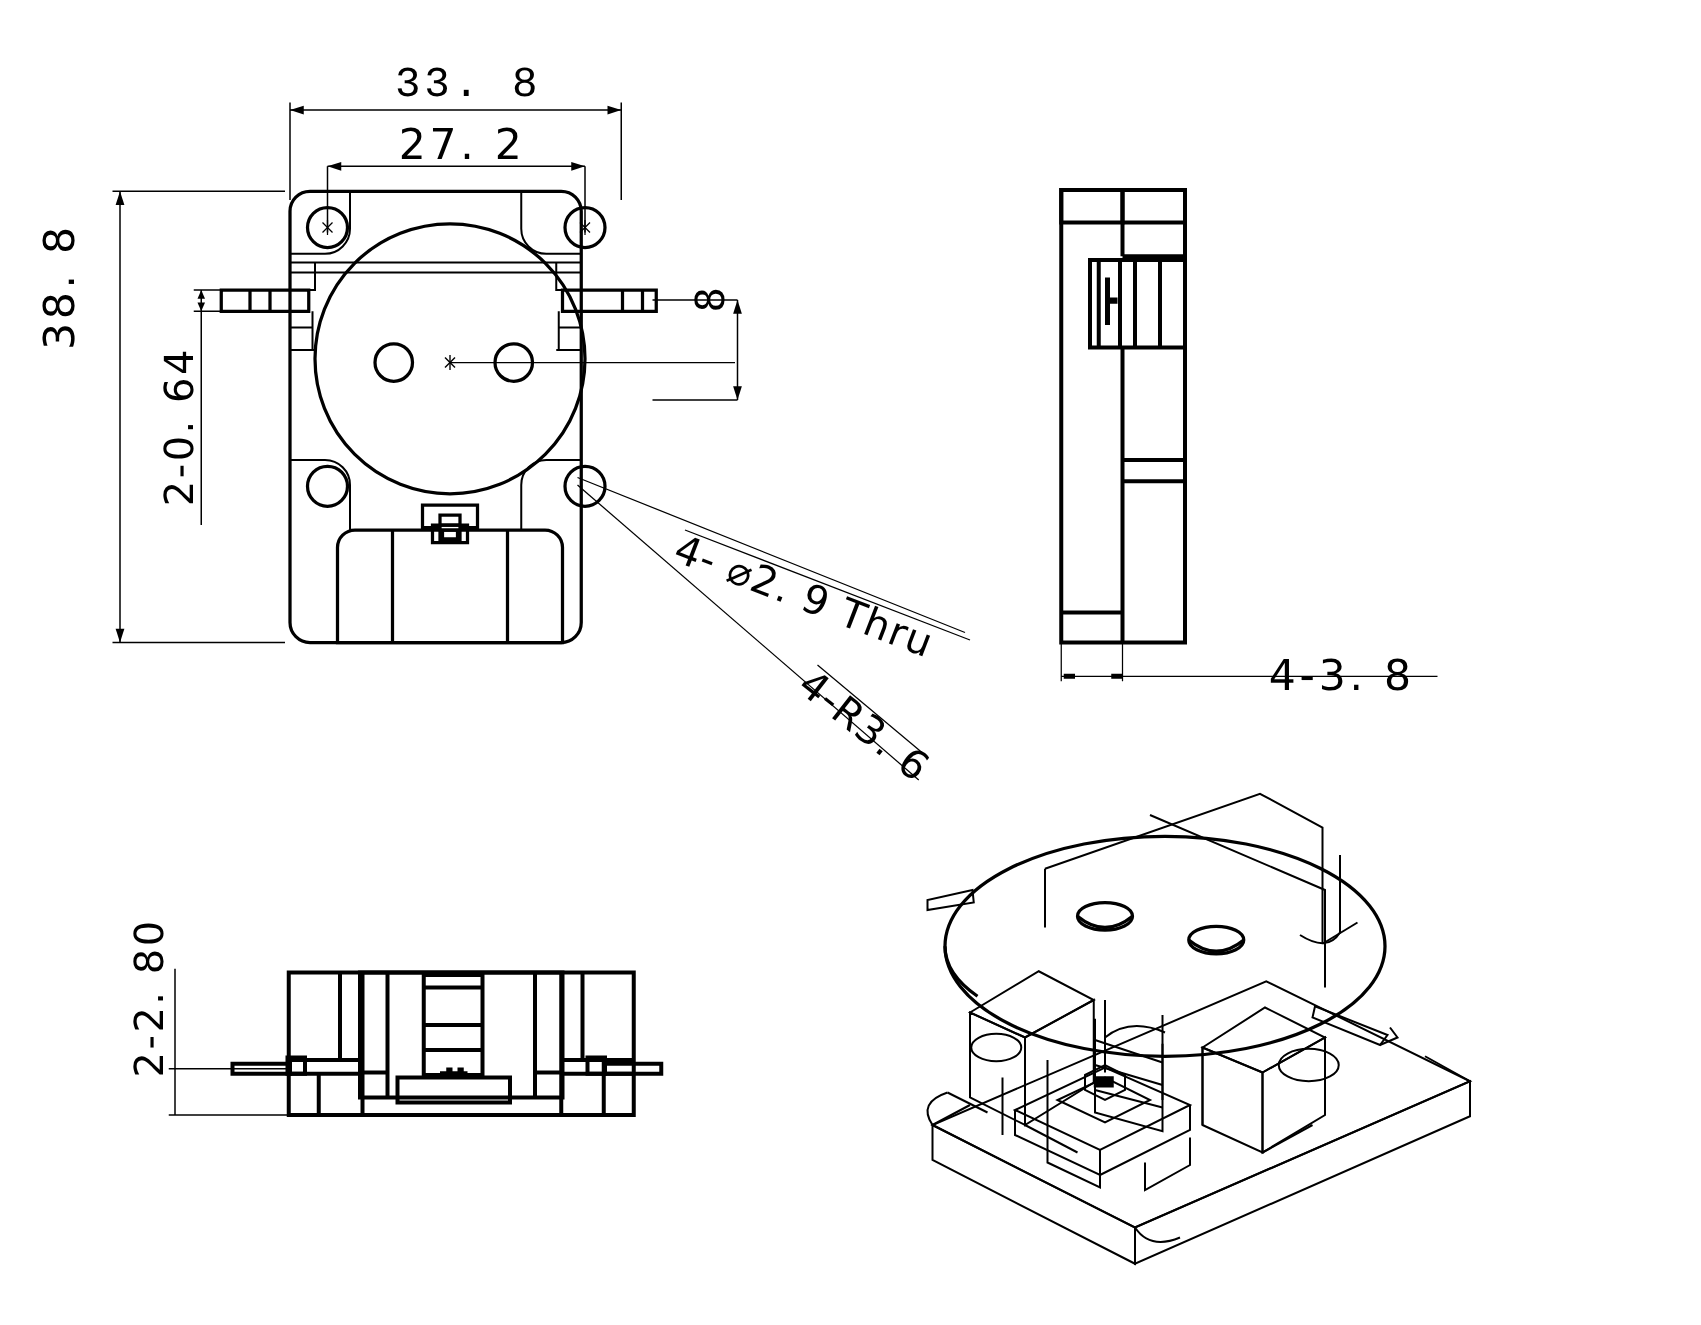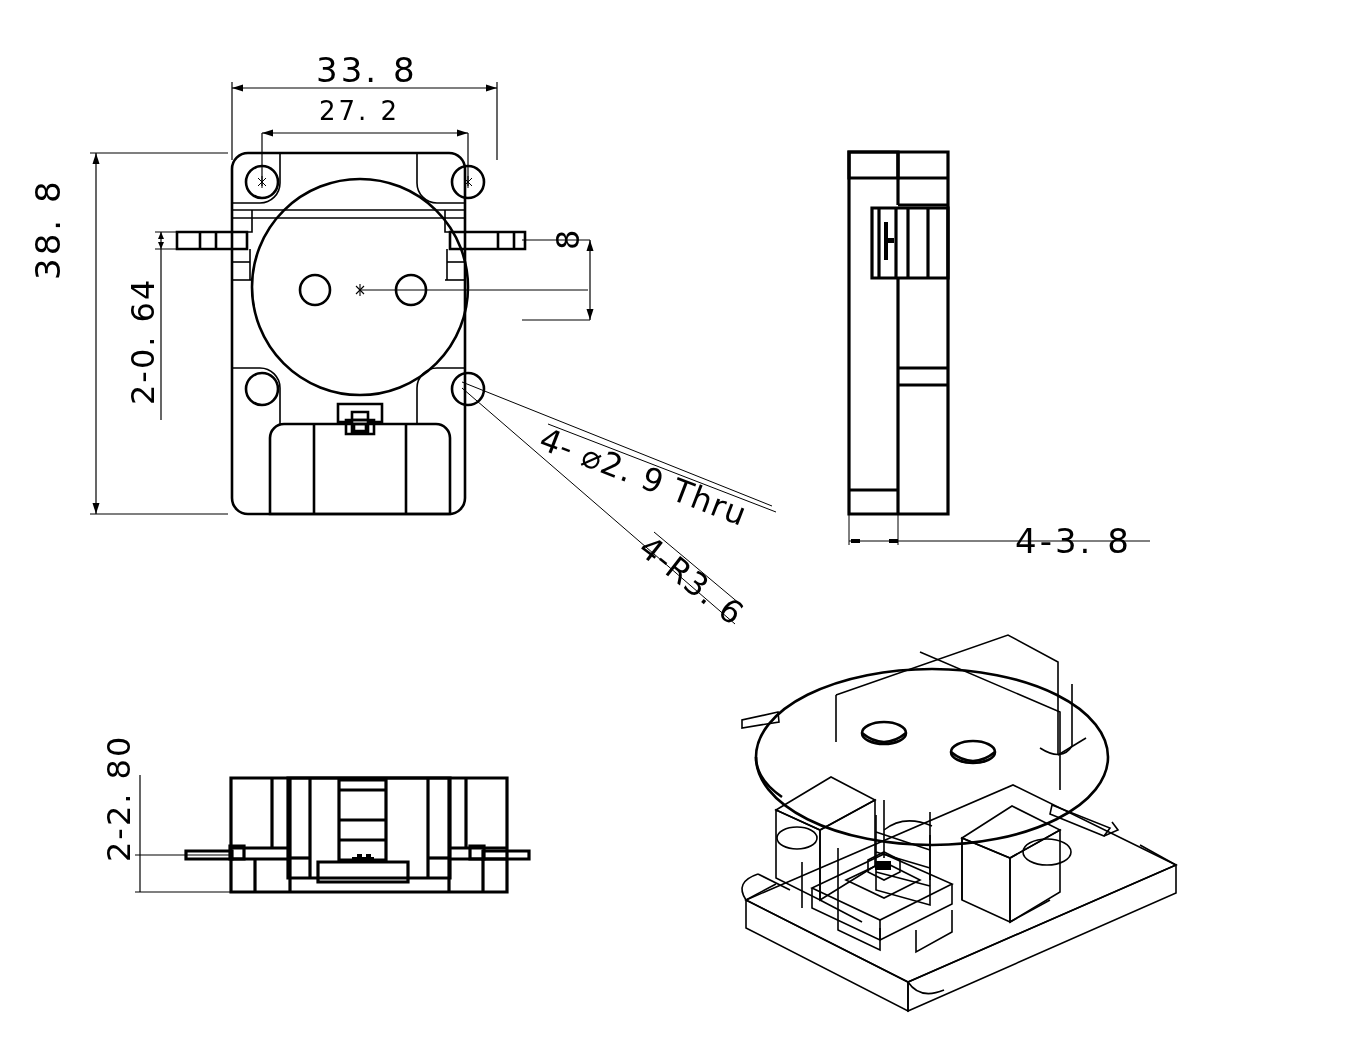--- a/index.html
+++ b/index.html
@@ -11,23 +11,23 @@
   .thick{stroke:#000;stroke-width:2.6;fill:none;}
   .thicker{stroke:#000;stroke-width:3.2;fill:none;}
   .dimline{stroke:#000;stroke-width:1.2;fill:none;}
   .filled{fill:#000;stroke:none;}
 </style>
 </head>
 <body>
 
 <div id="stage">
 
-  <div style="position:absolute;left:316px;top:50px;font-size:34px;letter-spacing:3px;">33. 8</div>
-
-  <div style="position:absolute;left:319px;top:96px;font-size:26px;letter-spacing:3px;">27. 2</div>
+  <div style="position:absolute;left:316px;top:50px;font-size:34px;letter-spacing:3px;font-family:Liberation Mono, monospace;">33. 8</div>
+
+  <div style="position:absolute;left:319px;top:96px;font-size:34px;letter-spacing:3px;">27. 2</div>
 
   <div style="position:absolute;left:28px;top:280px;font-size:34px;letter-spacing:3px;
               transform:rotate(-90deg);transform-origin:left top;white-space:nowrap;">38. 8</div>
 
   <div style="position:absolute;left:124px;top:405px;font-size:32px;letter-spacing:2px;
               transform:rotate(-90deg);transform-origin:left top;white-space:nowrap;">2-0. 64</div>
 
   <div style="position:absolute;left:549px;top:250px;font-size:32px;letter-spacing:2px;
               transform:rotate(-90deg);transform-origin:left top;white-space:nowrap;">8</div>
 

